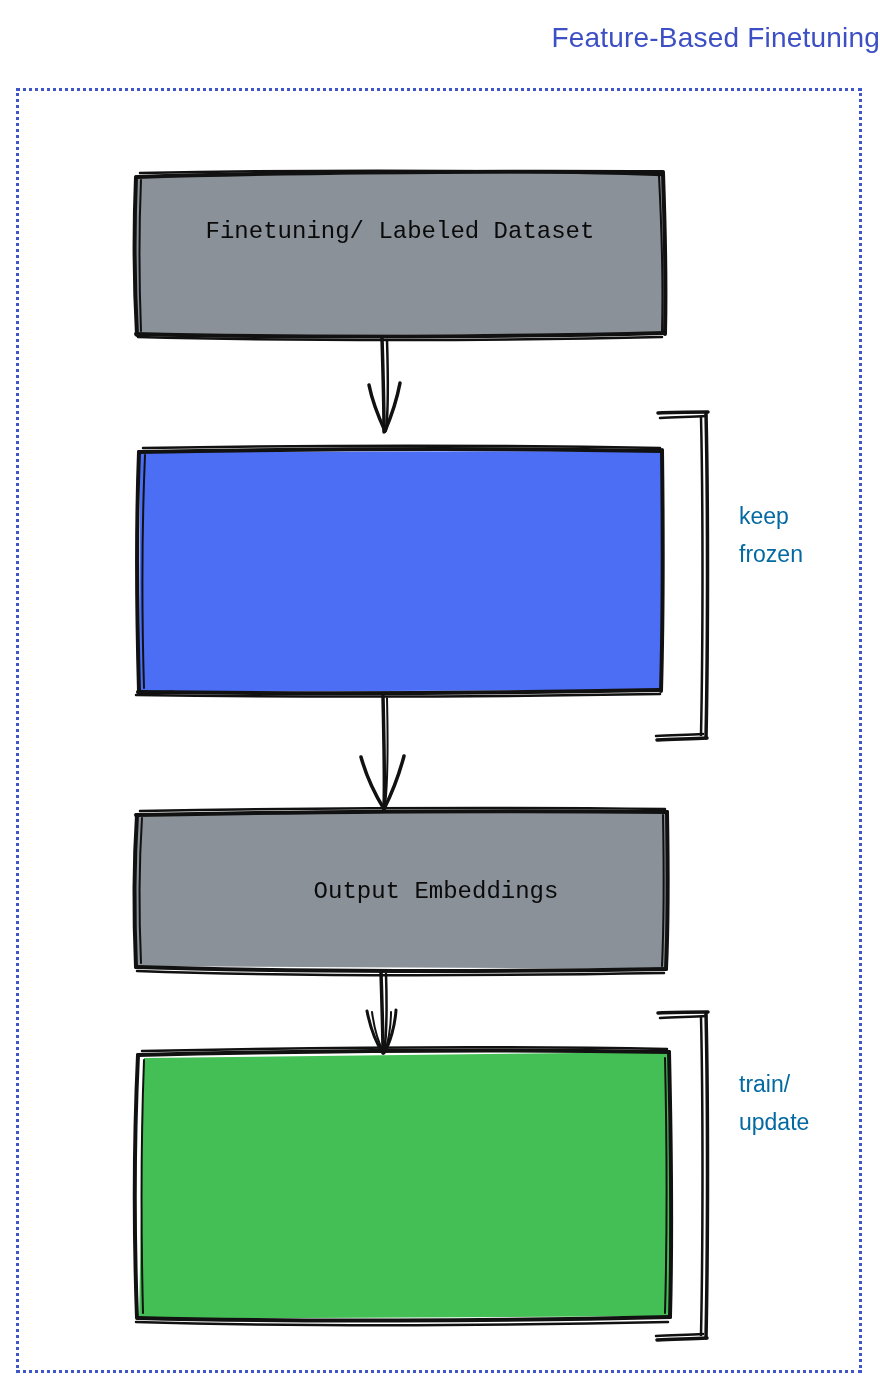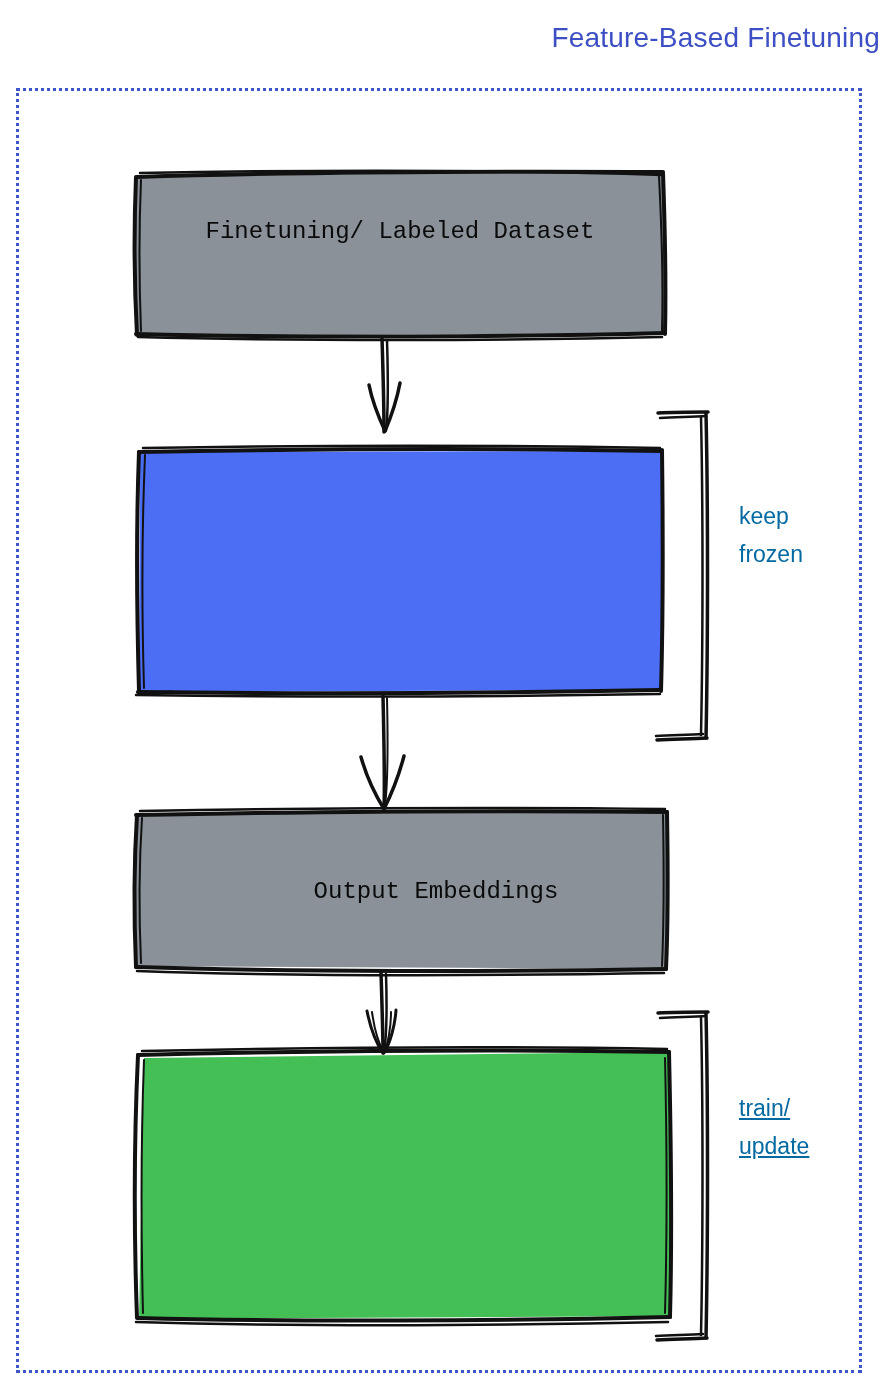--- a/index.html
+++ b/index.html
@@ -72,21 +72,21 @@
     color: #0369a1;
     white-space: pre-line;
   }
 
   #label-dataset  { left: 0;   top: 218px;  width: 800px; }
   #label-pretrain { left: 0;   top: 557px;  width: 800px; }
   #label-output   { left: 0;   top: 878px;  width: 806px; margin-left: 33px; }
   #label-classif  { left: 0;   top: 1158px; width: 806px; }
 
   #label-keep-frozen { left: 739px; top: 497px; }
-  #label-train-update{ left: 739px; top: 1089px; text-decoration: underline; }
+  #label-train-update{ left: 739px; top: 1065px; }
 </style>
 </head>
 <body>
 
 <div id="diagram-root">
 
   <div class="page-title">Feature-Based Finetuning</div>
 
   <div class="dashed-frame"></div>
 

